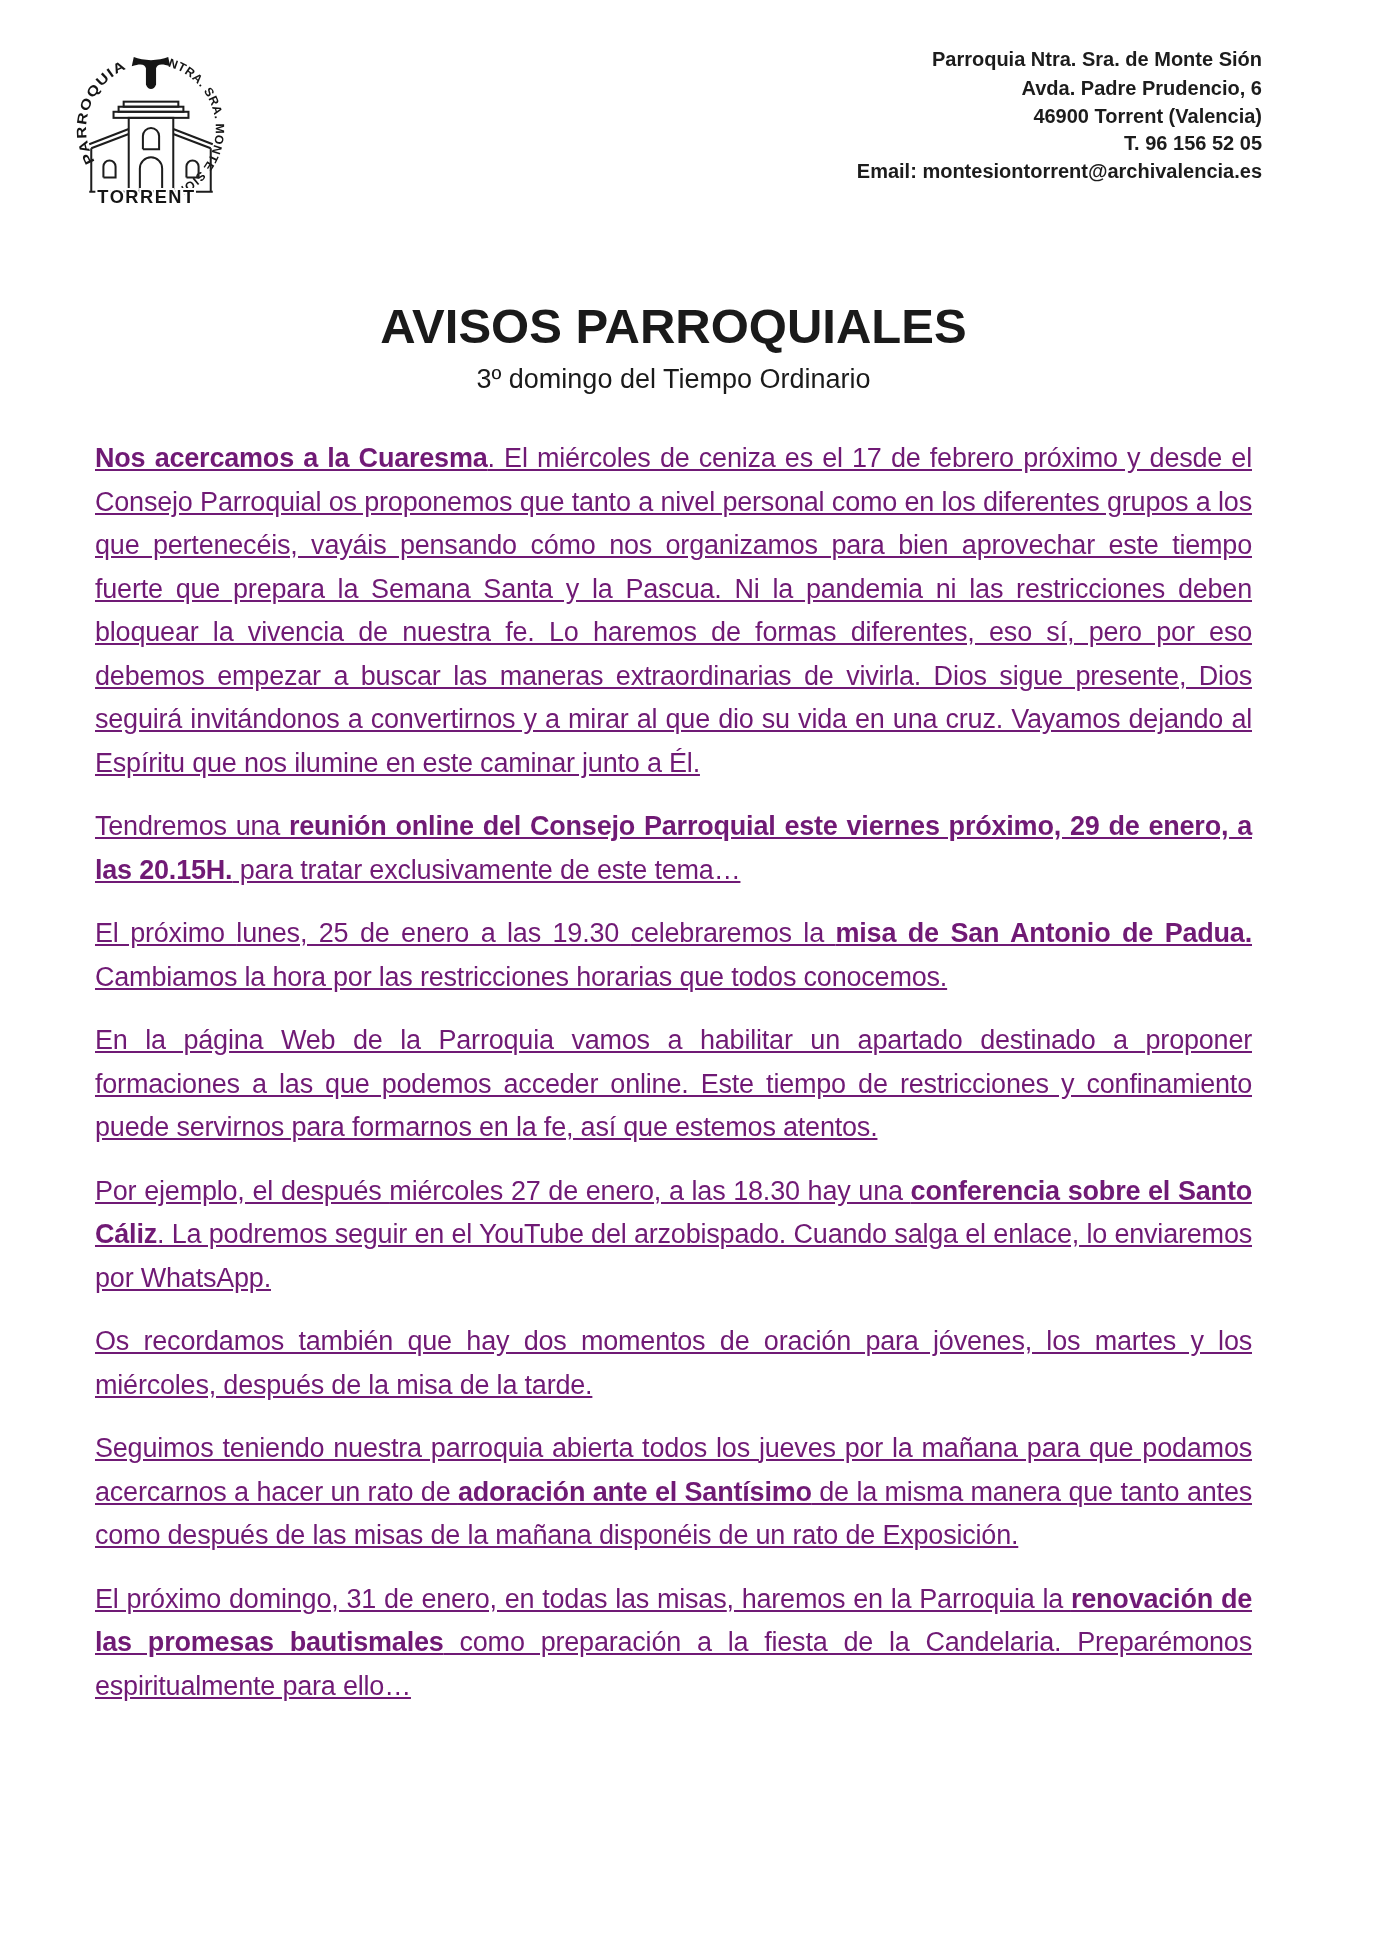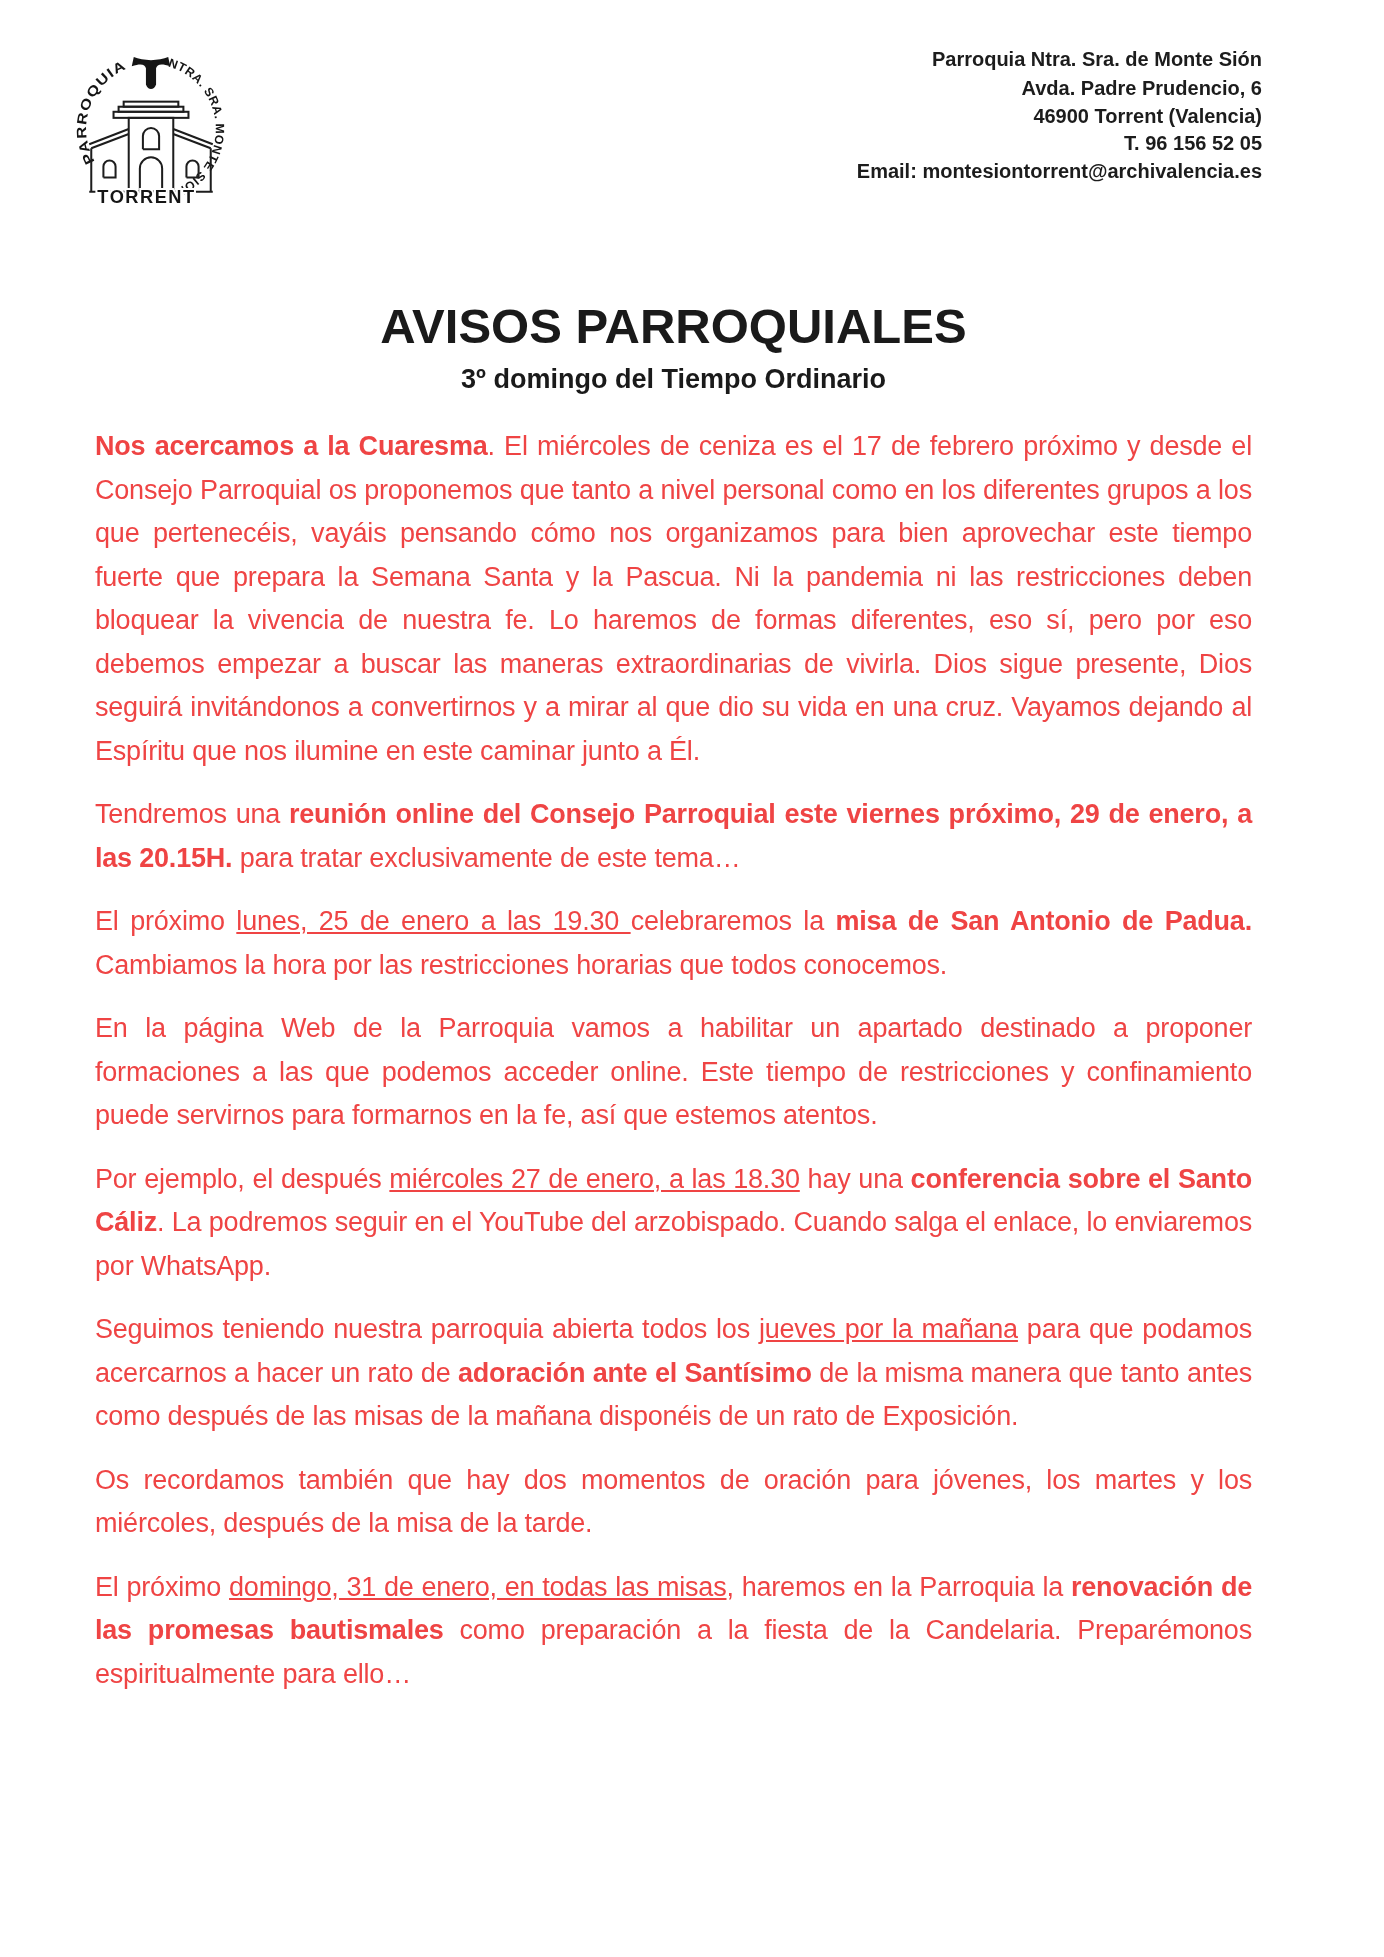--- a/index.html
+++ b/index.html
@@ -18,27 +18,27 @@
   .church { stroke:#1d1d1d; fill:none; stroke-width:2; }
   .tau { fill:#151515; stroke:none; }
   .arc-text-l { font-size:13.5px; font-weight:700; letter-spacing:1px; fill:#151515; }
   .arc-text-r { font-size:12px; font-weight:700; letter-spacing:0.5px; fill:#151515; }
   .town { font-size:18px; font-weight:800; letter-spacing:1.5px; fill:#151515;
           paint-order:stroke; stroke:#ffffff; stroke-width:4px; }
 
   
   .heading { position:absolute; left:95px; top:288px; width:1157px; text-align:center; }
   .doc-title { font-size:49px; font-weight:700; line-height:52px; margin:12px; }
-  .doc-subtitle { font-size:27px; font-weight:700; line-height:30px; margin-top:0; }
+  .doc-subtitle { font-size:27px; font-weight:400; line-height:30px; margin-top:0; }
 
   
   .doc-body {
-    position:absolute; left:95px; top:425px; width:1157px;
+    position:absolute; left:95px; top:437px; width:1157px;
     font-size:27px; line-height:43.5px; letter-spacing:-0.2px;
-    text-align:justify; color:#ef4444;
+    text-align:justify; color:#701a75;text-decoration:underline;
   }
   .doc-body p { margin:0 0 20px 0; }
   .b { font-weight:700; }
   .u { text-decoration:underline; }
 </style>
 </head>
 <body>
 
 <div class="page">
 
@@ -90,18 +90,18 @@
     <h1 class="doc-title">AVISOS PARROQUIALES</h1>
     <div class="doc-subtitle">3º domingo del Tiempo Ordinario</div>
   </div>
 
   <div class="doc-body">
       <p><span class="b">Nos acercamos a la Cuaresma</span><span>. El miércoles de ceniza es el 17 de febrero próximo y desde el Consejo Parroquial os proponemos que tanto a nivel personal como en los diferentes grupos a los que pertenecéis, vayáis pensando cómo nos organizamos para bien aprovechar este tiempo fuerte que prepara la Semana Santa y la Pascua. Ni la pandemia ni las restricciones deben bloquear la vivencia de nuestra fe. Lo haremos de formas diferentes, eso sí, pero por eso debemos empezar a buscar las maneras extraordinarias de vivirla. Dios sigue presente, Dios seguirá invitándonos a convertirnos y a mirar al que dio su vida en una cruz. Vayamos dejando al Espíritu que nos ilumine en este caminar junto a Él.</span></p>
       <p><span>Tendremos una </span><span class="b">reunión online del Consejo Parroquial  este viernes próximo, 29 de enero, a las 20.15H.</span><span> para tratar exclusivamente de este tema…</span></p>
       <p><span>El próximo </span><span class="u">lunes, 25 de enero a las 19.30 </span><span>celebraremos la </span><span class="b">misa de San Antonio de Padua.</span><span> Cambiamos la hora por las restricciones horarias que todos conocemos.</span></p>
       <p><span>En la página Web de la Parroquia vamos a habilitar un apartado destinado a proponer formaciones a las que podemos acceder online. Este tiempo de restricciones y confinamiento puede servirnos para formarnos en la fe, así que estemos atentos.</span></p>
       <p><span>Por ejemplo, el después </span><span class="u">miércoles 27 de enero, a las 18.30</span><span> hay una </span><span class="b">conferencia sobre el Santo Cáliz</span><span>. La podremos seguir en el YouTube del arzobispado. Cuando salga el enlace, lo enviaremos por WhatsApp.</span></p>
+      <p><span>Os recordamos también que hay dos momentos de oración para jóvenes, los martes y los miércoles, después de la misa de la tarde.</span></p>
       <p><span>Seguimos teniendo nuestra parroquia abierta todos los </span><span class="u">jueves por la mañana</span><span> para que podamos acercarnos a hacer un rato de </span><span class="b">adoración ante el Santísimo</span><span> de la misma manera que tanto antes como después de las misas de la mañana disponéis de un rato de Exposición.</span></p>
-      <p><span>Os recordamos también que hay dos momentos de oración para jóvenes, los martes y los miércoles, después de la misa de la tarde.</span></p>
       <p><span>El próximo </span><span class="u">domingo, 31 de enero, en todas las misas</span><span>, haremos en la Parroquia la </span><span class="b">renovación de las promesas bautismales</span><span> como preparación a la fiesta de la Candelaria. Preparémonos espiritualmente para ello…</span></p>
     </div>
 
 </div>
 
 </body></html>

